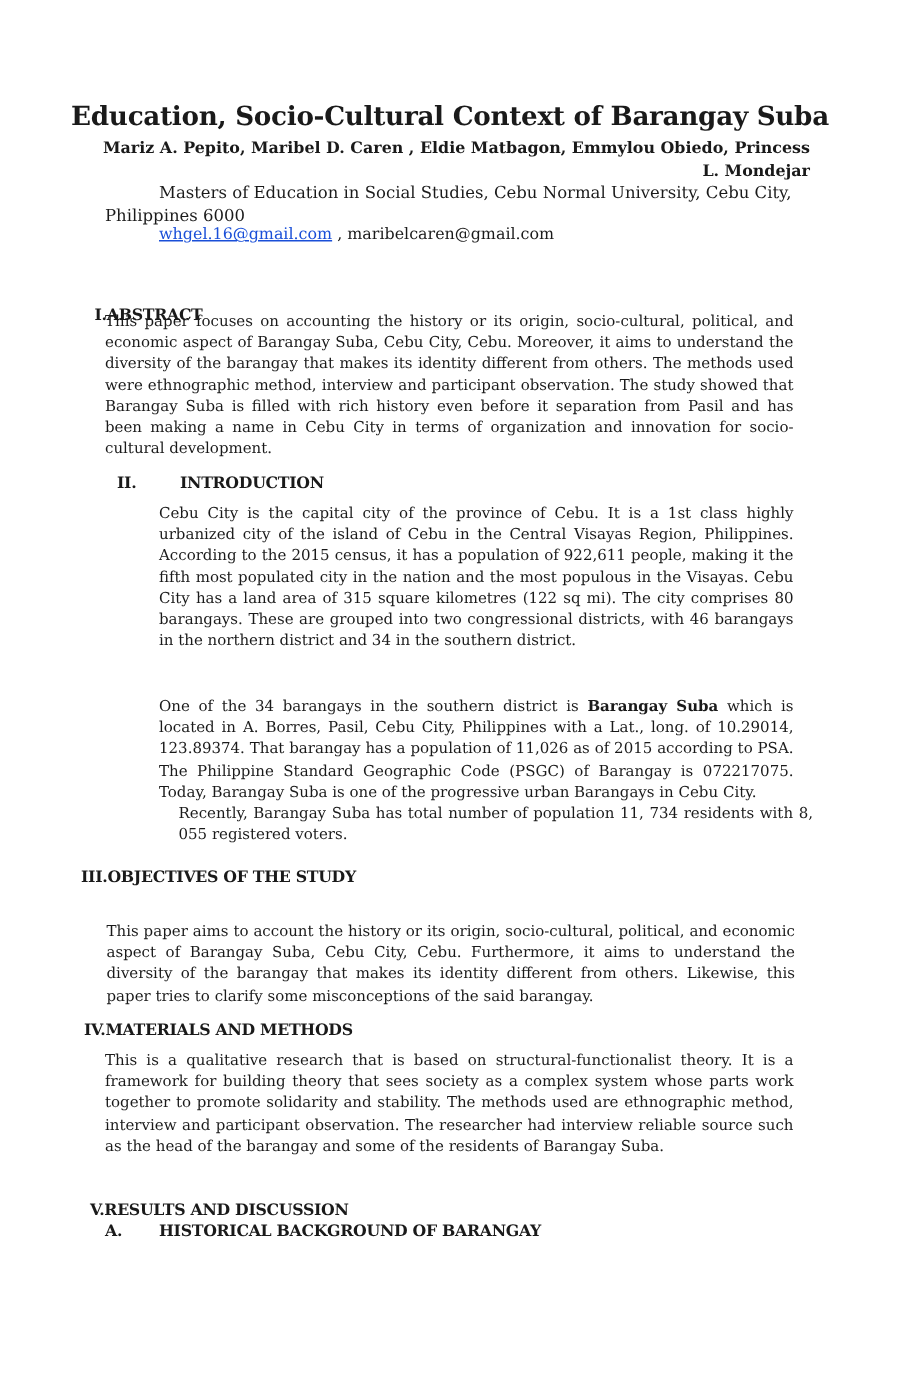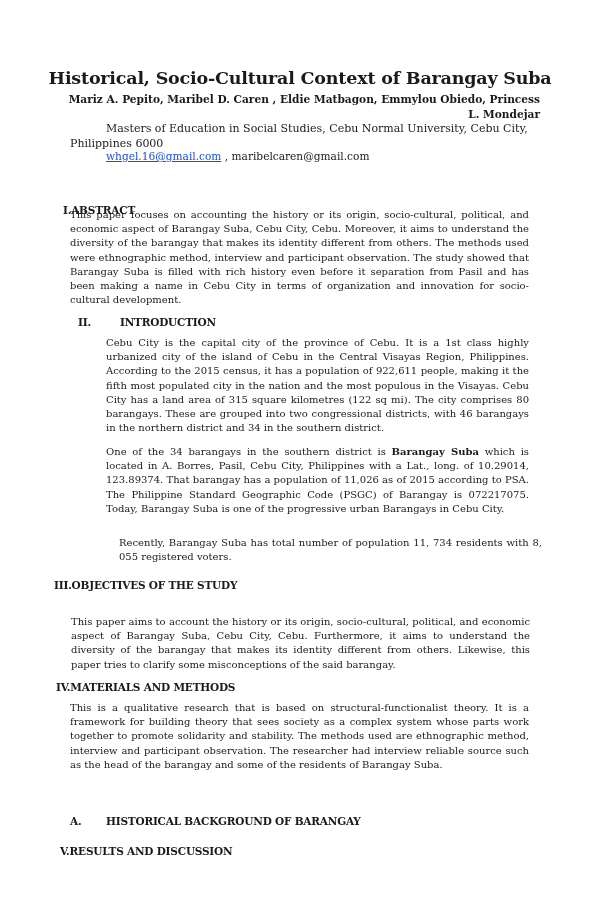--- a/index.html
+++ b/index.html
@@ -11,41 +11,41 @@
   .affil { left: 70px; width: 470px; top: 121px; font-size: 11px; line-height: 15px; text-indent: 36px; }
   .emails { left: 106px; top: 150px; font-size: 10.6px; }
   .emails a { color: #1a4fd8; text-decoration: underline; }
   .h { font-size: 10.5px; font-weight: bold; letter-spacing: -0.2px; }
   .p { font-size: 10px; line-height: 14.2px; text-align: justify; }
   .sec-num { display: inline-block; width: 42px; }
 </style>
 </head>
 <body>
 
-<div class="abs title">Historical, Socio-Cultural Context of Barangay Suba</div>
+<div class="abs title">Education, Socio-Cultural Context of Barangay Suba</div>
 <div class="abs authors">Mariz A. Pepito, Maribel D. Caren , Eldie Matbagon, Emmylou Obiedo, Princess L. Mondejar</div>
 <div class="abs affil">Masters of Education in Social Studies, Cebu Normal University, Cebu City, Philippines 6000</div>
 <div class="abs emails">
   <a>whgel.16@gmail.com</a><span> , </span><span>maribelcaren@gmail.com</span>
 </div>
 
 <div class="abs h" style="left:63px; top:188px;margin-top:16px;">I.ABSTRACT</div>
 <div class="abs p" style="left:70px; width:459px; top:208px;">This paper focuses on accounting the history or its origin, socio-cultural, political, and economic aspect of Barangay Suba, Cebu City, Cebu. Moreover, it aims to understand the diversity of the barangay that makes its identity different from others. The methods used were ethnographic method, interview and participant observation. The study showed that Barangay Suba is filled with rich history even before it separation from Pasil and has been making a name in Cebu City in terms of organization and innovation for socio-cultural development.</div>
 
 <div class="abs h" style="left:78px; top:316px;">
   <span class="sec-num">II.</span><span>INTRODUCTION</span>
 </div>
 <div class="abs p" style="left:106px; width:423px; top:336px;">Cebu City is the capital city of the province of Cebu. It is a 1st class highly urbanized city of the island of Cebu in the Central Visayas Region, Philippines. According to the 2015 census, it has a population of 922,611 people, making it the fifth most populated city in the nation and the most populous in the Visayas. Cebu City has a land area of 315 square kilometres (122 sq mi). The city comprises 80 barangays. These are grouped into two congressional districts, with 46 barangays in the northern district and 34 in the southern district.</div>
-<div class="abs p" style="left:106px; width:423px; top:445px;">
+<div class="abs p" style="left:106px; width:423px; top:465px;">
   <span>One of the 34 barangays in the southern district is </span><b>Barangay Suba</b><span> which is located in A. Borres, Pasil, Cebu City, Philippines with a Lat., long. of 10.29014, 123.89374. That barangay has a population of 11,026 as of 2015 according to PSA. The Philippine Standard Geographic Code (PSGC) of Barangay is 072217075. Today, Barangay Suba is one of the progressive urban Barangays in Cebu City.</span>
 </div>
 <div class="abs p" style="left:119px; width:423px; top:536px;">Recently, Barangay Suba has total number of population 11, 734 residents with 8, 055 registered voters.</div>
 
 <div class="abs h" style="left:54px; top:579px;text-align:right;">III.OBJECTIVES OF THE STUDY</div>
 <div class="abs p" style="left:71px; width:459px; top:615px;">This paper aims to account the history or its origin, socio-cultural, political, and economic aspect of Barangay Suba, Cebu City, Cebu. Furthermore, it aims to understand the diversity of the barangay that makes its identity different from others. Likewise, this paper tries to clarify some misconceptions of the said barangay.</div>
 
 <div class="abs h" style="left:56px; top:681px;">IV.MATERIALS AND METHODS</div>
 <div class="abs p" style="left:70px; width:459px; top:701px;">This is a qualitative research that is based on structural-functionalist theory. It is a framework for building theory that sees society as a complex system whose parts work together to promote solidarity and stability. The methods used are ethnographic method, interview and participant observation. The researcher had interview reliable source such as the head of the barangay and some of the residents of Barangay Suba.</div>
 
-<div class="abs h" style="left:60px; top:801px;margin-top:44px;">V.RESULTS AND DISCUSSION</div>
+<div class="abs h" style="left:60px; top:801px;">V.RESULTS AND DISCUSSION</div>
 <div class="abs h" style="left:70px; top:815px;">
   <span class="sec-num" style="width:36px;">A.</span><span>HISTORICAL BACKGROUND OF BARANGAY</span>
 </div>
 
 </body></html>

